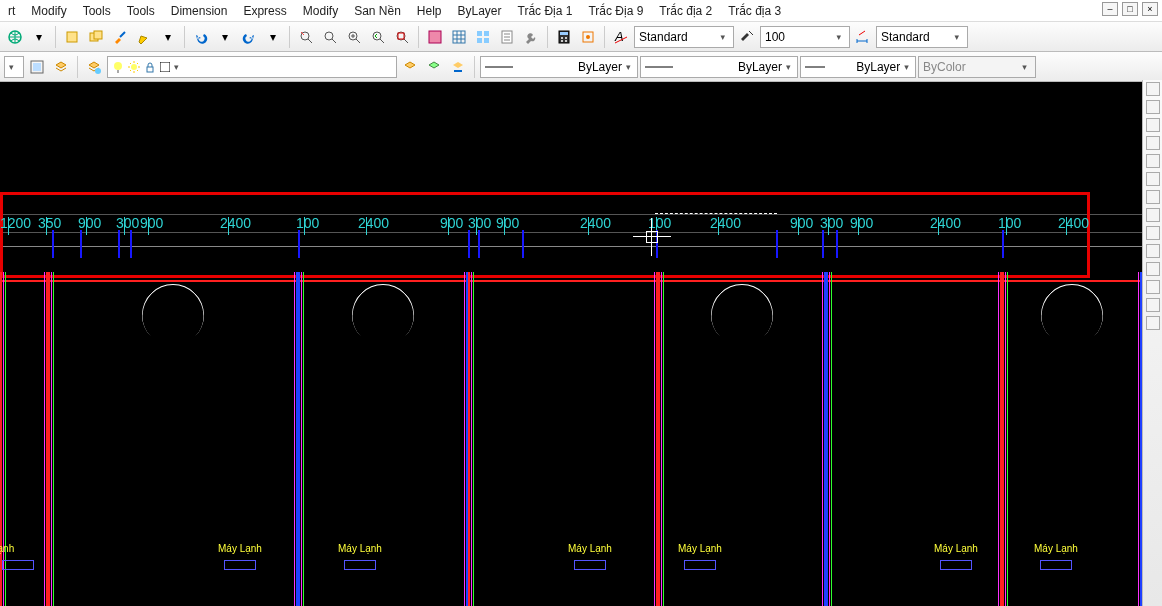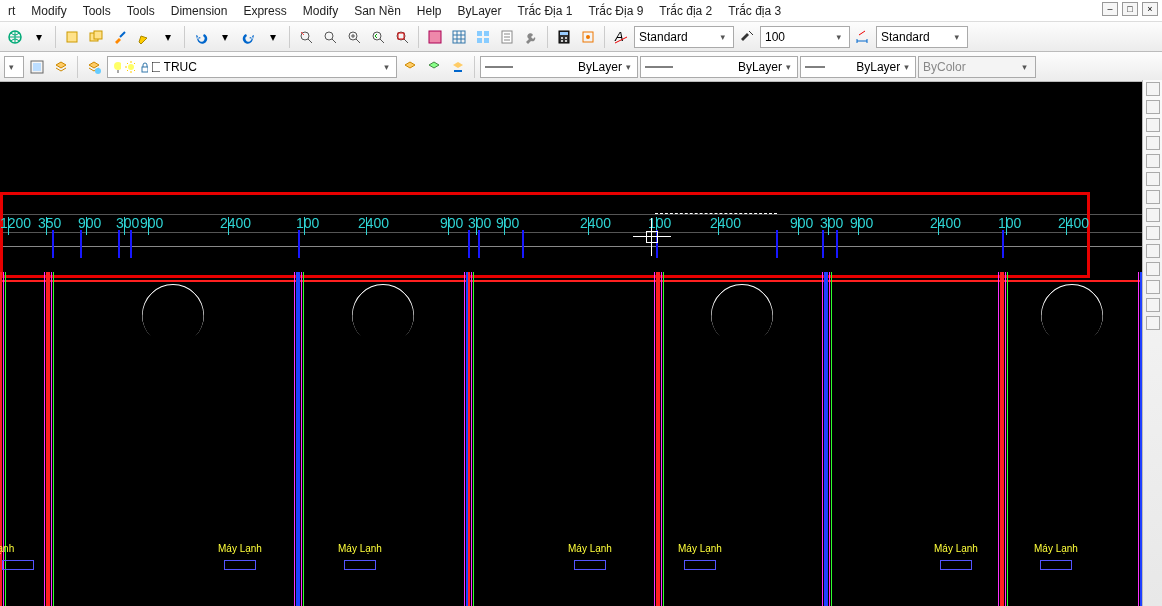--- a/index.html
+++ b/index.html
@@ -264,21 +264,20 @@
         <circle cx="6" cy="6" r="3" fill="#ff6"></circle>
         <path d="M6 0v2M6 10v2M0 6h2M10 6h2M2 2l1 1M9 9l1 1M2 10l1-1M9 3l1-1" stroke="#fc0"></path>
       </svg>
     <svg width="12" height="12">
         <rect x="3" y="6" width="6" height="5" fill="none" stroke="#37a"></rect>
         <path d="M4 6v-2a2 2 0 0 1 4 0v2" fill="none" stroke="#37a"></path>
       </svg>
     <svg width="10" height="10">
         <rect width="10" height="10" fill="#fff" stroke="#000"></rect>
       </svg>
-    <input value="TRUC" style="">
     <span class="arrow">▾</span>
   </div>
   <span class="tbtn">
       <svg width="14" height="14">
         <path d="M7 2l5 3-5 3-5-3z" fill="#fc6" stroke="#c80"></path>
       </svg>
     </span>
   <span class="tbtn">
       <svg width="14" height="14">
         <path d="M7 2l5 3-5 3-5-3z" fill="#8f8" stroke="#484"></path>

